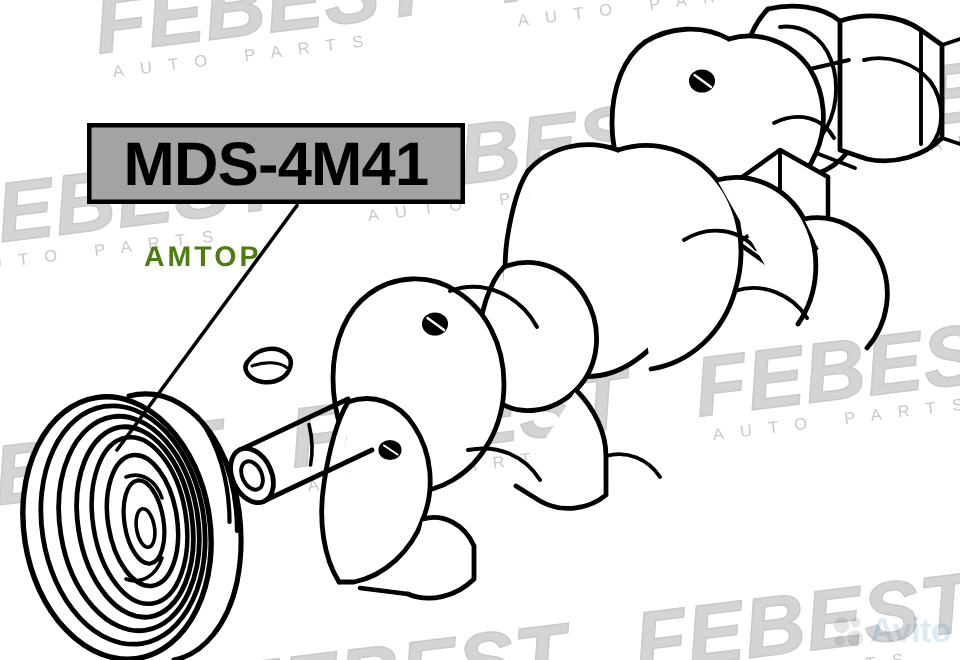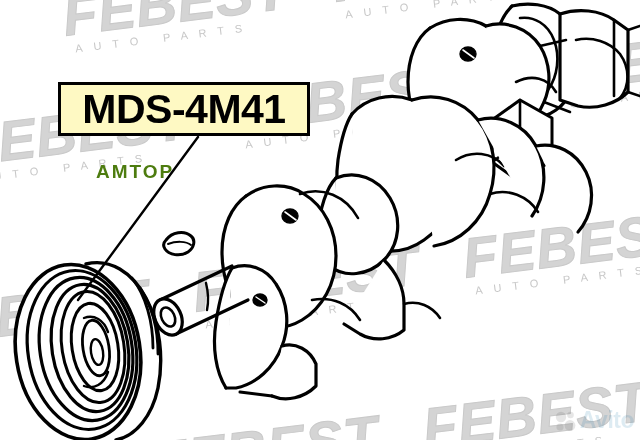--- a/index.html
+++ b/index.html
@@ -56,21 +56,21 @@
   
   #drawing-layer { z-index: 2; }
   
   #label-layer { z-index: 3; }
   #part-number-box {
     position: absolute;
     left: 58px;
     top: 82px;
     width: 252px;
     height: 54px;
-    background: #fef9c3;
+    background: #a3a3a3;
     border: 3px solid #000000;
     box-sizing: border-box;
     display: flex;
     align-items: center;
     justify-content: center;
   }
   #part-number-text {
     font-family: "Liberation Sans", sans-serif;
     font-weight: 700;
     font-size: 41px;

